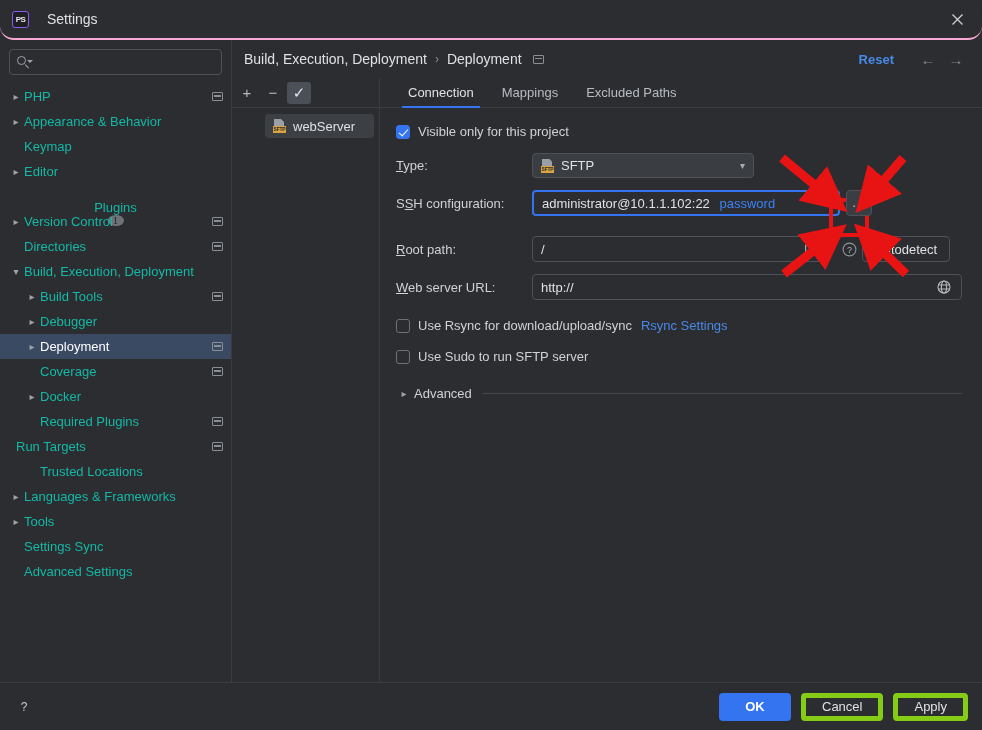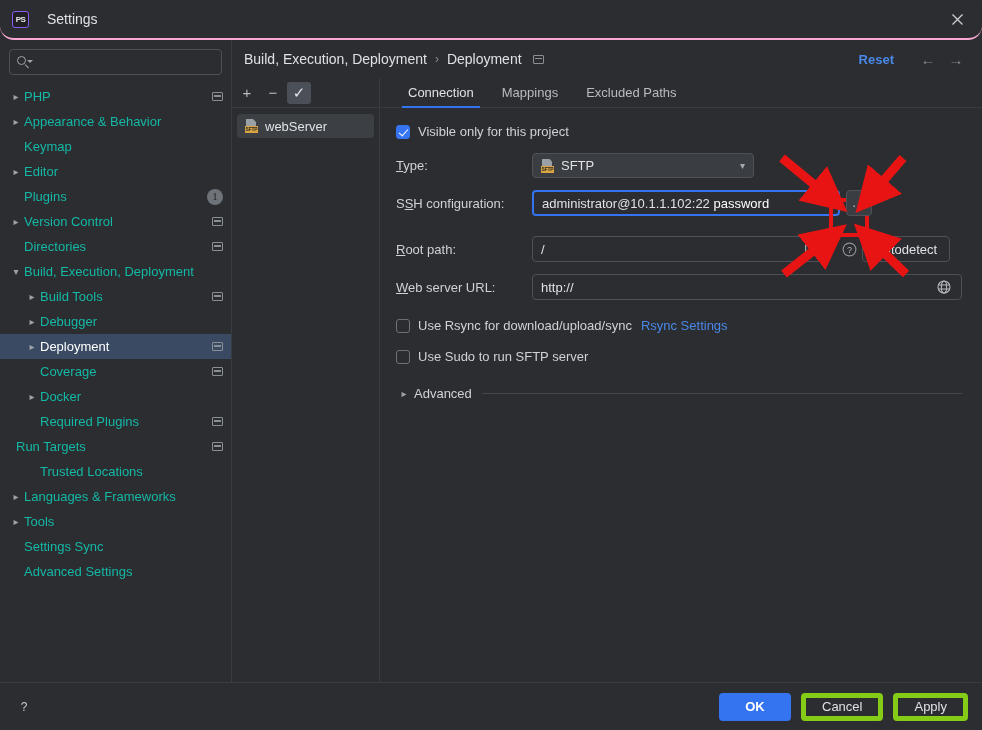--- a/index.html
+++ b/index.html
@@ -125,21 +125,21 @@
     border-bottom: 1px solid #393b40;
   }
   .tb-btn {
     width: 24px; height: 22px; display: flex; align-items: center; justify-content: center;
     color: #b6bac0; font-size: 15px; border-radius: 3px; cursor: pointer;
   }
   .tb-btn.active { background: #4b4f57; color: #e6e8eb; }
   .srv-list { padding: 6px 5px 0 5px; }
   .srv-item {
     height: 24px; display: flex; align-items: center; gap: 6px;
-    border-radius: 4px; padding: 0 8px; background: #3c3f43; cursor: pointer;
+    border-radius: 4px; padding: 0 8px; background: #3c3f43; cursor: pointer; margin-left: 28px;
   }
   .srv-item .name { color: #dfe1e5; font-size: 13px; }
 
   .sftp-icon { width: 14px; height: 14px; position: relative; flex: 0 0 14px; }
   .sftp-icon .page {
     position: absolute; left: 1px; top: 0; width: 10px; height: 10px;
     background: #9aa0a6; clip-path: polygon(0 0, 70% 0, 100% 30%, 100% 100%, 0 100%);
   }
   .sftp-icon .tag {
     position: absolute; left: 0; bottom: 0; width: 13px; height: 7px;
@@ -285,21 +285,21 @@
           <div class="tree-row" style="padding-left: 8px;">
             <span class="arrow"></span>
             <span class="label">Keymap</span>
             <span class="spacer"></span>
           </div>
           <div class="tree-row" style="padding-left: 8px;">
             <span class="arrow">▸</span>
             <span class="label">Editor</span>
             <span class="spacer"></span>
           </div>
-          <div class="tree-row" style="padding-left: 8px;">
+          <div class="tree-row" style="padding-left: 8px; flex-direction: column;">
             <span class="arrow"></span>
             <span class="label">Plugins</span>
             <span class="spacer"></span>
             <span class="badge">1</span>
           </div>
           <div class="tree-row" style="padding-left: 8px;">
             <span class="arrow">▸</span>
             <span class="label">Version Control</span>
             <span class="spacer"></span>
             <span class="restore-icon"></span>
@@ -440,21 +440,21 @@
                 </span>
                 <span class="chev">▾</span>
               </div>
             </div>
 
             <div class="row">
               <span class="row-label">S<u>S</u>H configuration:</span>
               <div class="field focused" style="width:308px">
                 <span class="fval">
                   <span>administrator@10.1.1.102:22</span>
-                  <span style="color:#ffffff;">password</span>
+                  <span style="color:#3b82f6;margin-left:6px">password</span>
                 </span>
                 <span class="chev">▾</span>
               </div>
               <div class="browse-btn">...</div>
             </div>
 
 
             <div class="row" style="margin-top:20px">
               <span class="row-label"><u>R</u>oot path:</span>
               <div class="field" style="width:298px">

